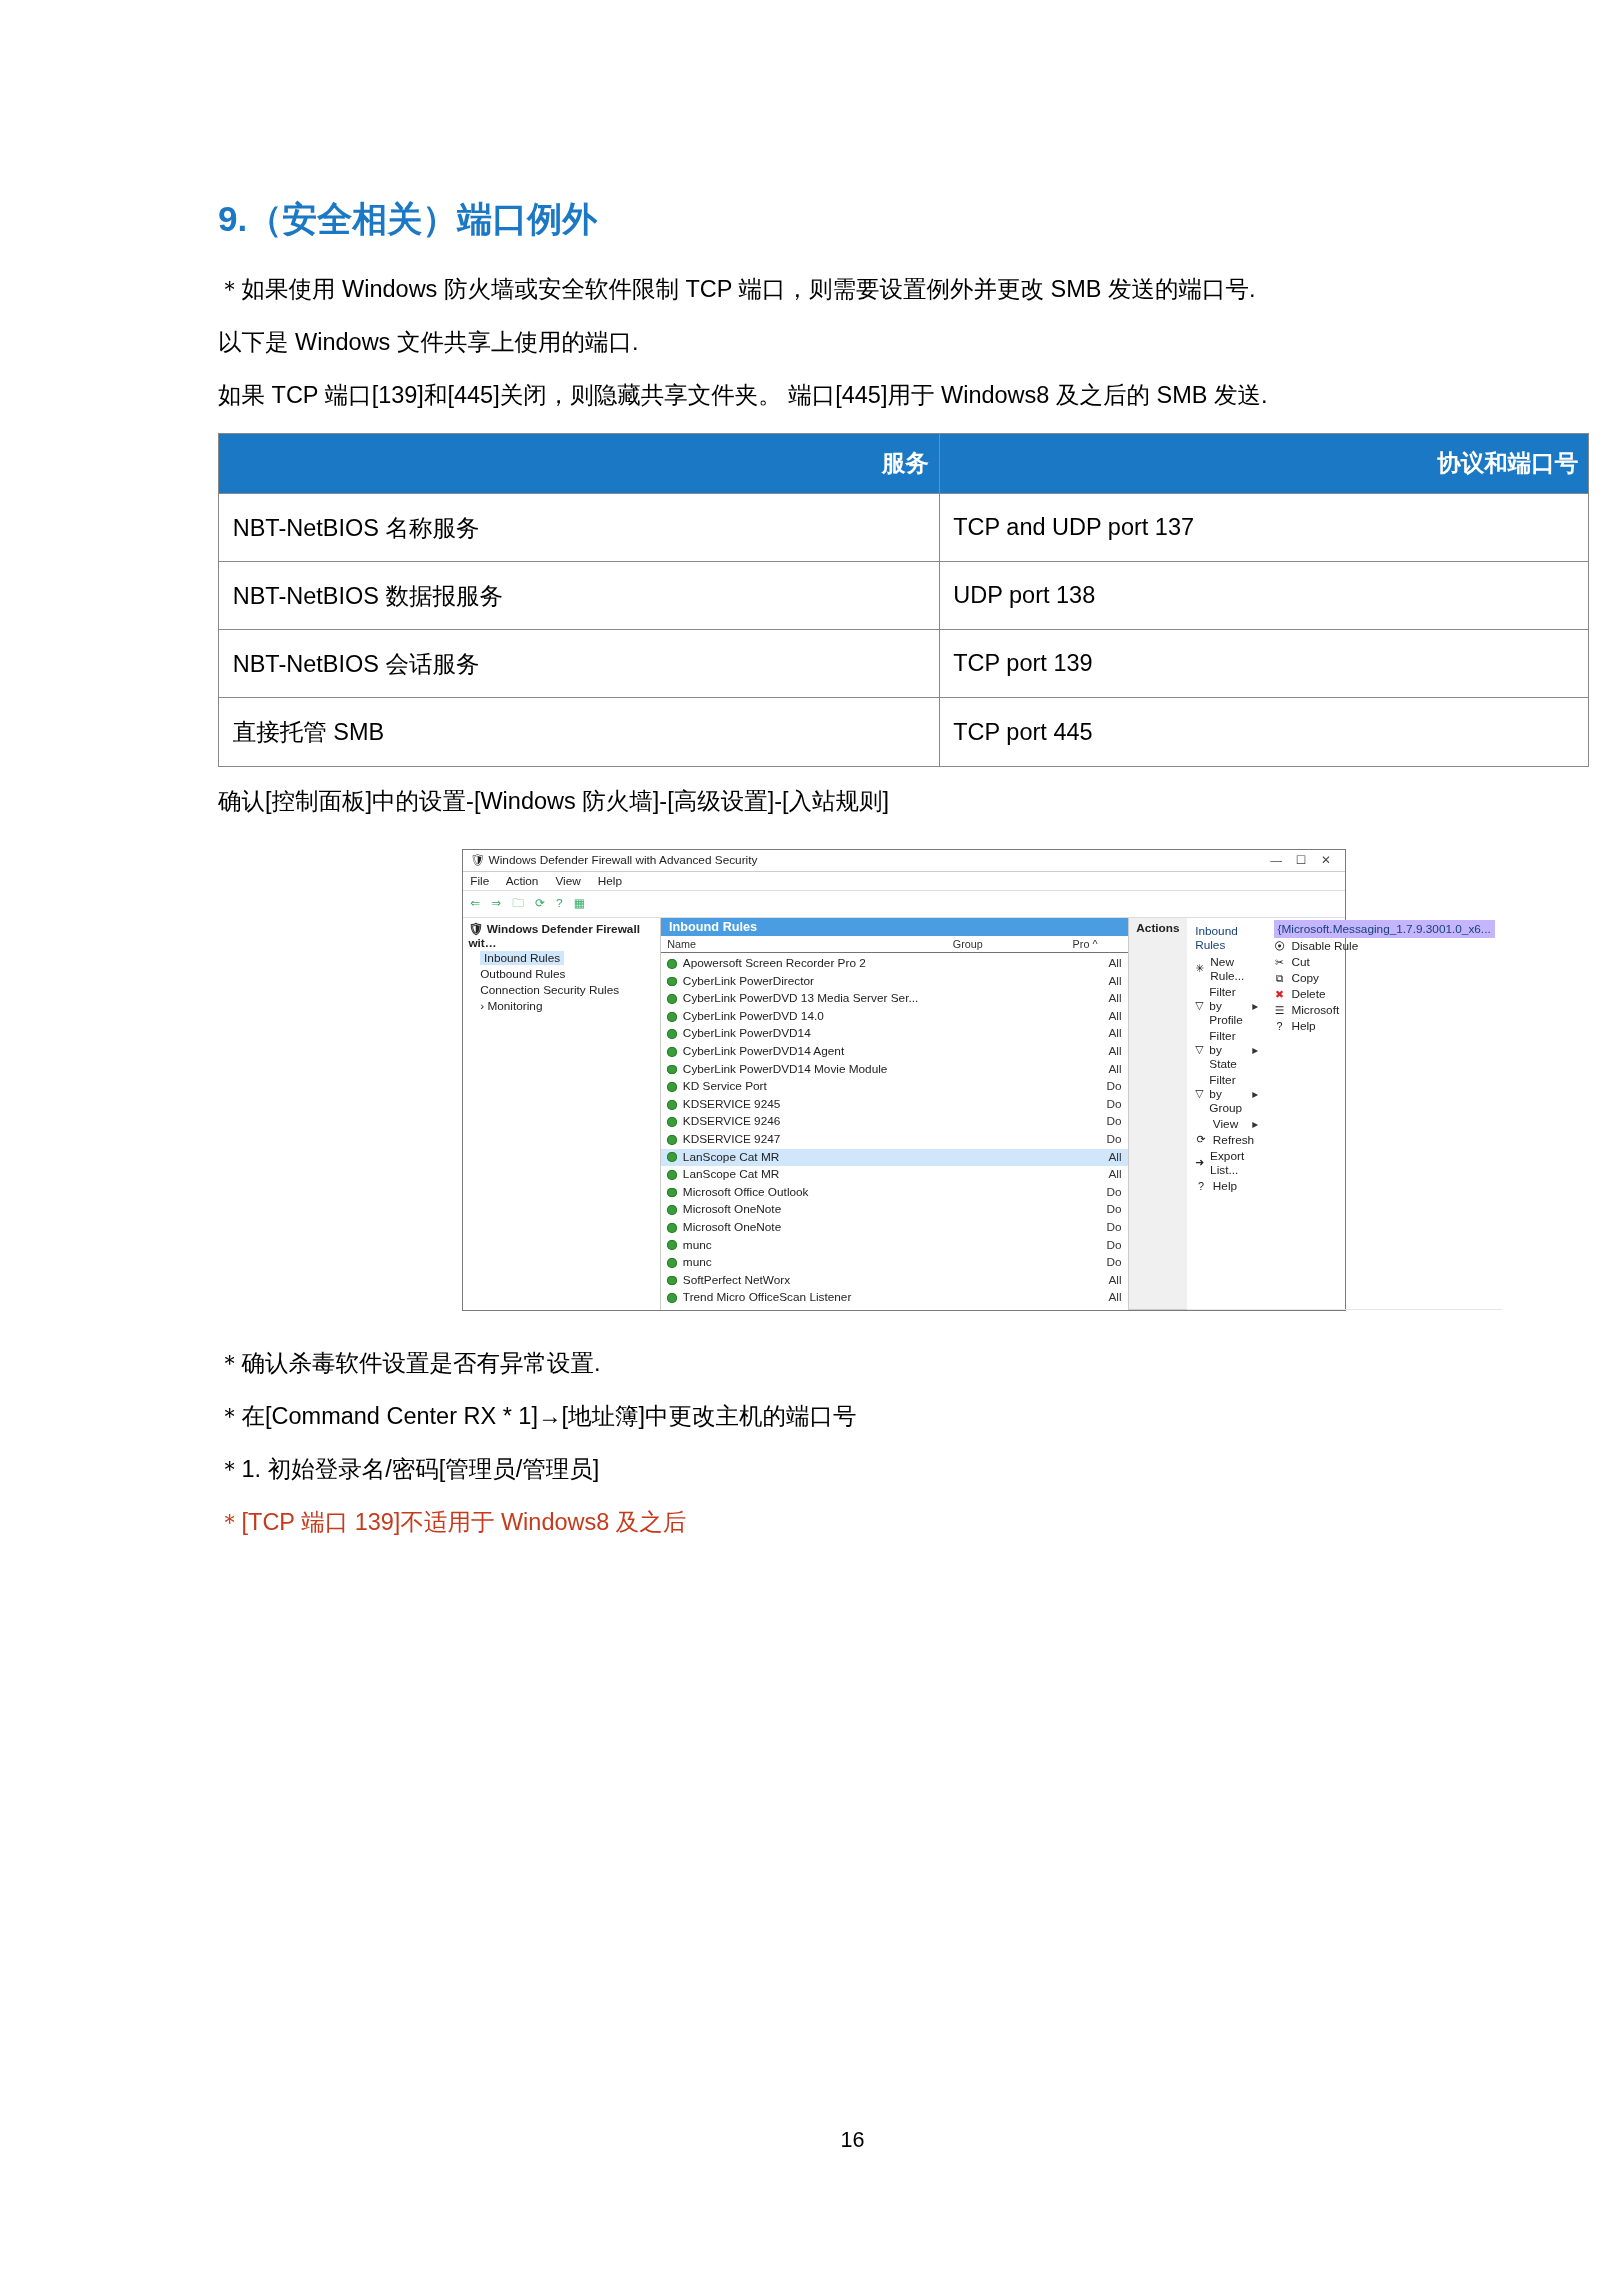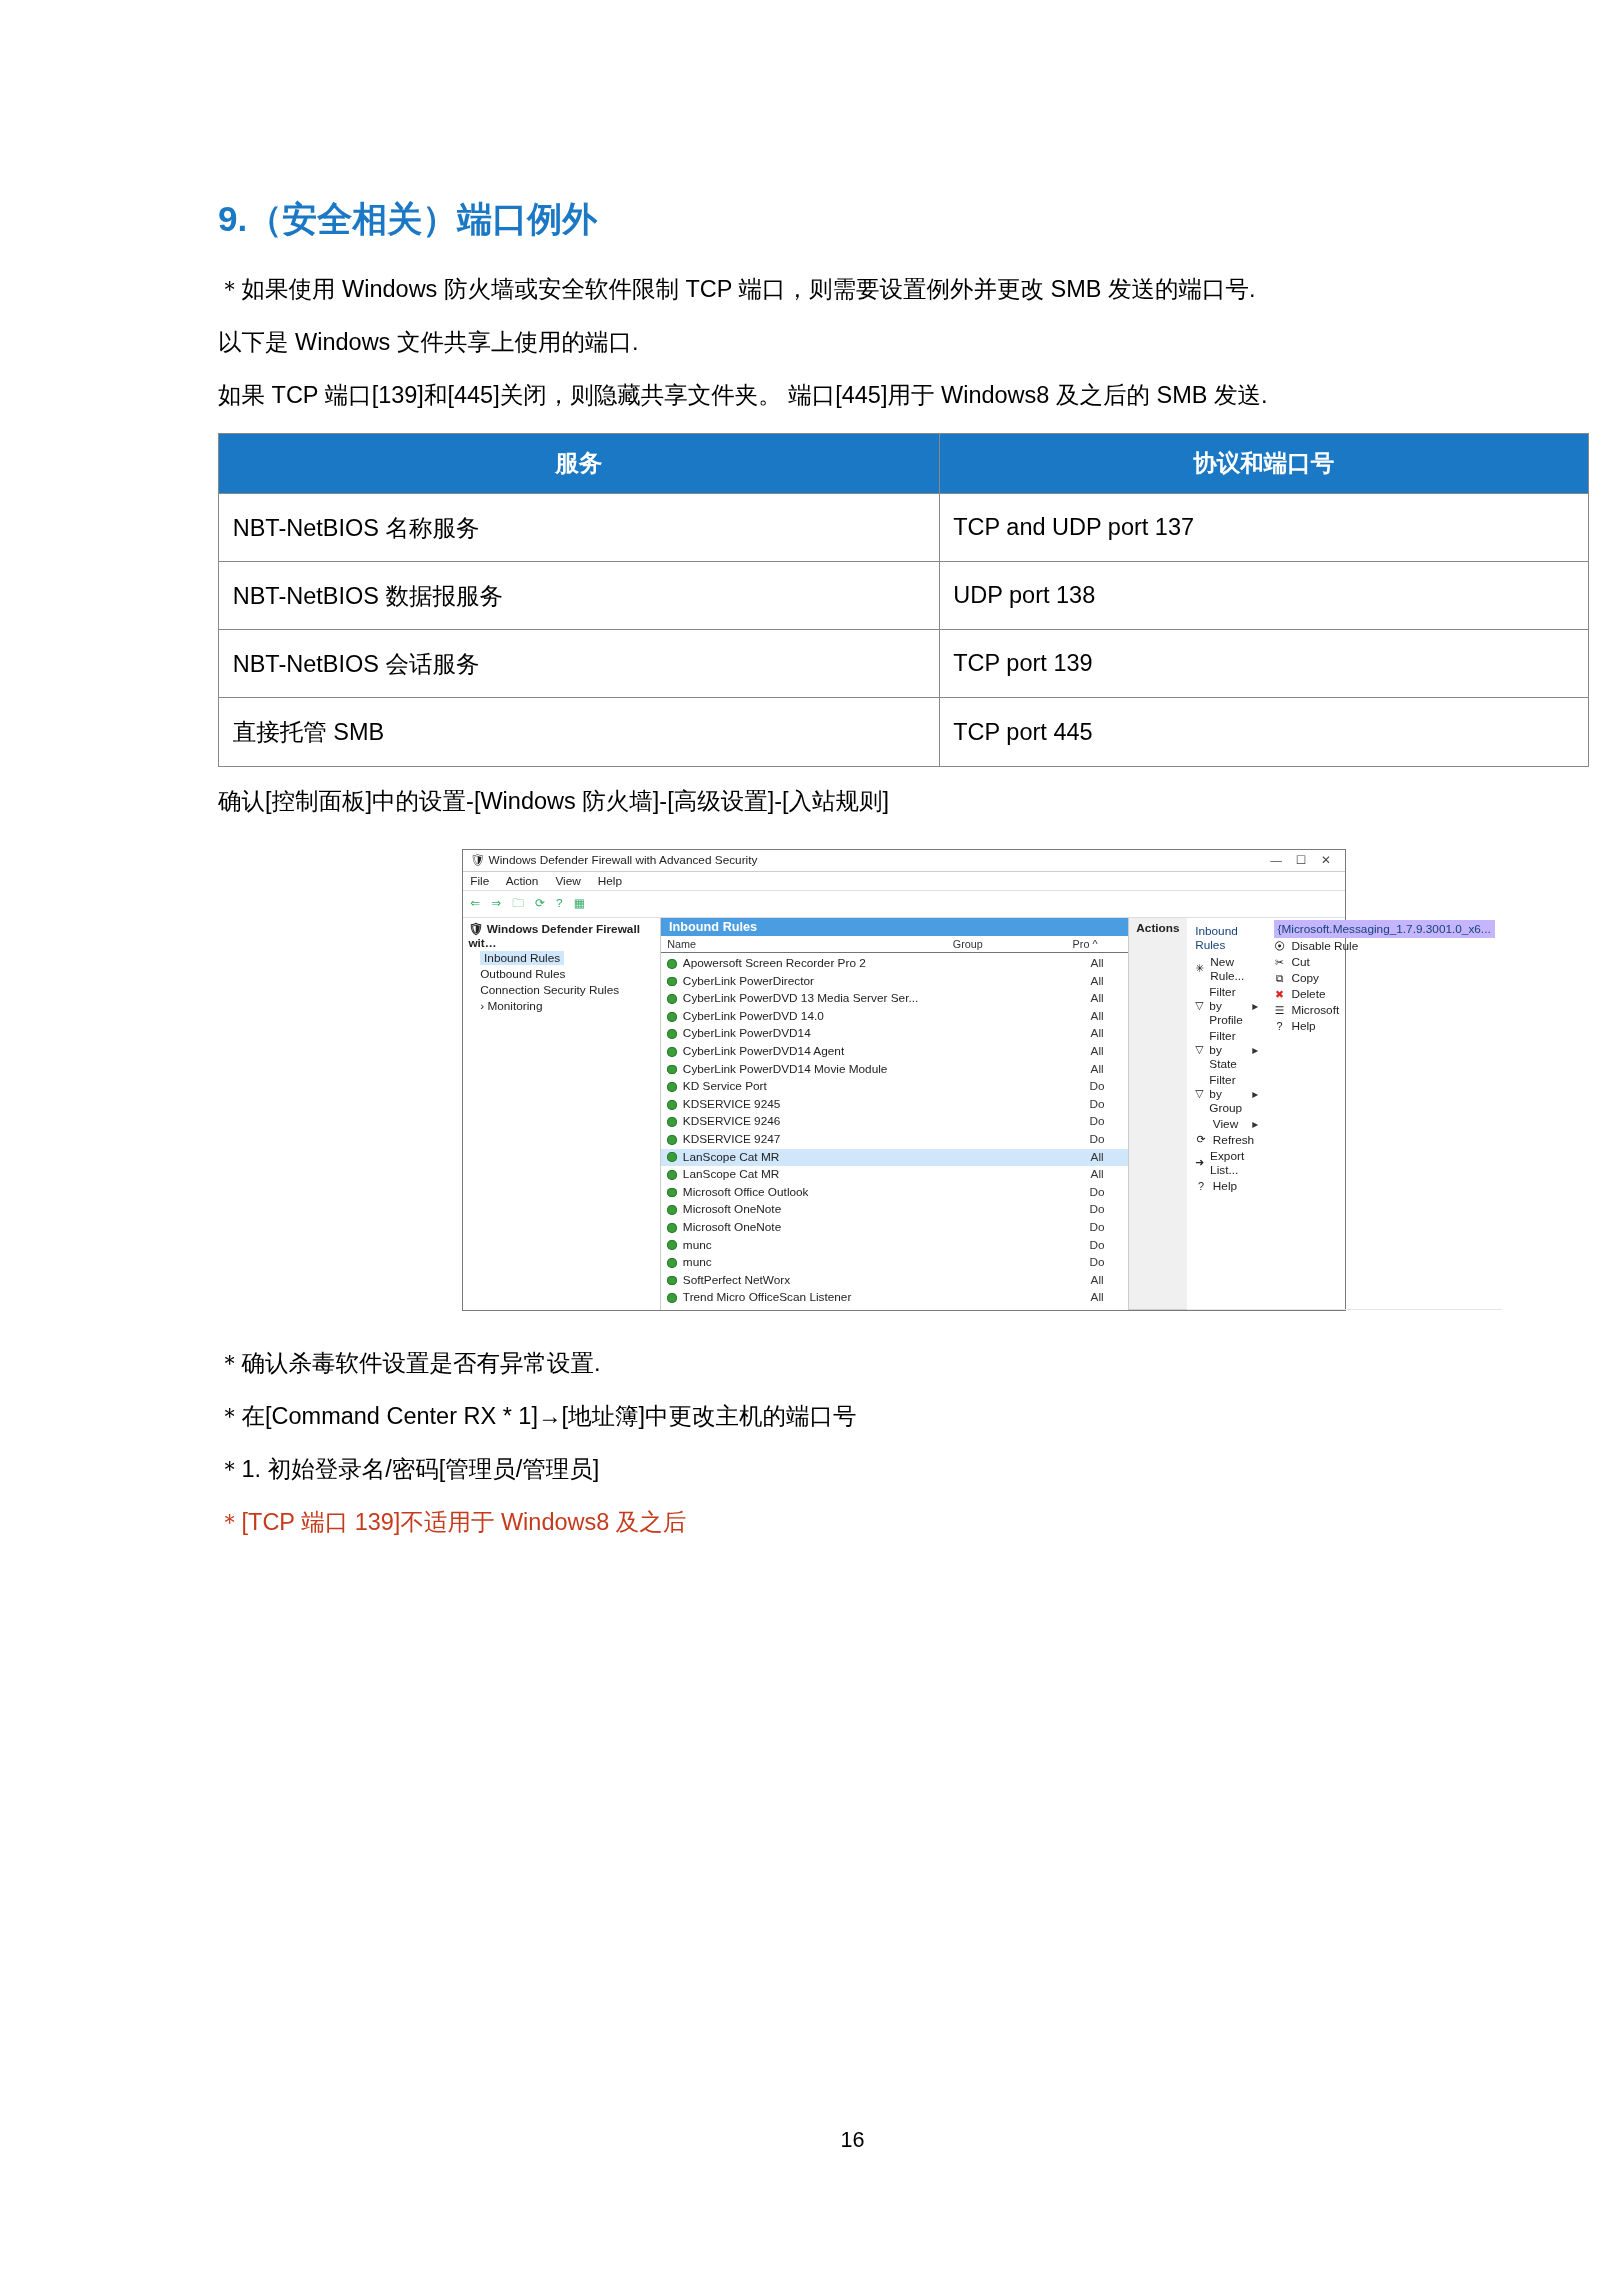--- a/index.html
+++ b/index.html
@@ -33,21 +33,21 @@
     width: 100%;
     margin: 19.6px 0 7.8px 0;
     font-size: 23.5px;
   }
   table.port-table th {
     background: #1b78c4;
     color: #fff;
     border: 1px solid #888;
     padding: 13.7px 9.8px;
     font-weight: bold;
-    text-align: center;
+    text-align: right;
   }
   table.port-table td {
     border: 1px solid #888;
     padding: 17.6px 13.7px;
   }
   .firewall-shot {
     width: 882px;
     margin: 29px auto 35px auto;
     border: 1px solid #7a7a7a;
     background: #fff;
@@ -132,21 +132,21 @@
     line-height: 17.6px;
     white-space: nowrap;
   }
   .fw-rule.sel { background: #cfe6fb; }
   .fw-rule .dot {
     width: 9.8px; height: 9.8px; border-radius: 50%;
     background: #3a9d3a; margin-right: 5.9px; flex: 0 0 auto;
     box-shadow: inset 0 0 0 1px #2a7a2a;
   }
   .fw-rule .rname { flex: 1; overflow: hidden; text-overflow: ellipsis; }
-  .fw-rule .rprof { width: 49px; text-align: center; color: #333; }
+  .fw-rule .rprof { width: 49px; text-align: right; color: #333; }
   .fw-actions {
     width: 216px;
     display: flex;
     flex-direction: row;
   }
   .fw-act-head {
     background: #f0f0f0;
     padding: 2.9px 7.8px;
     font-weight: bold;
     border-bottom: 1px solid #ccc;

